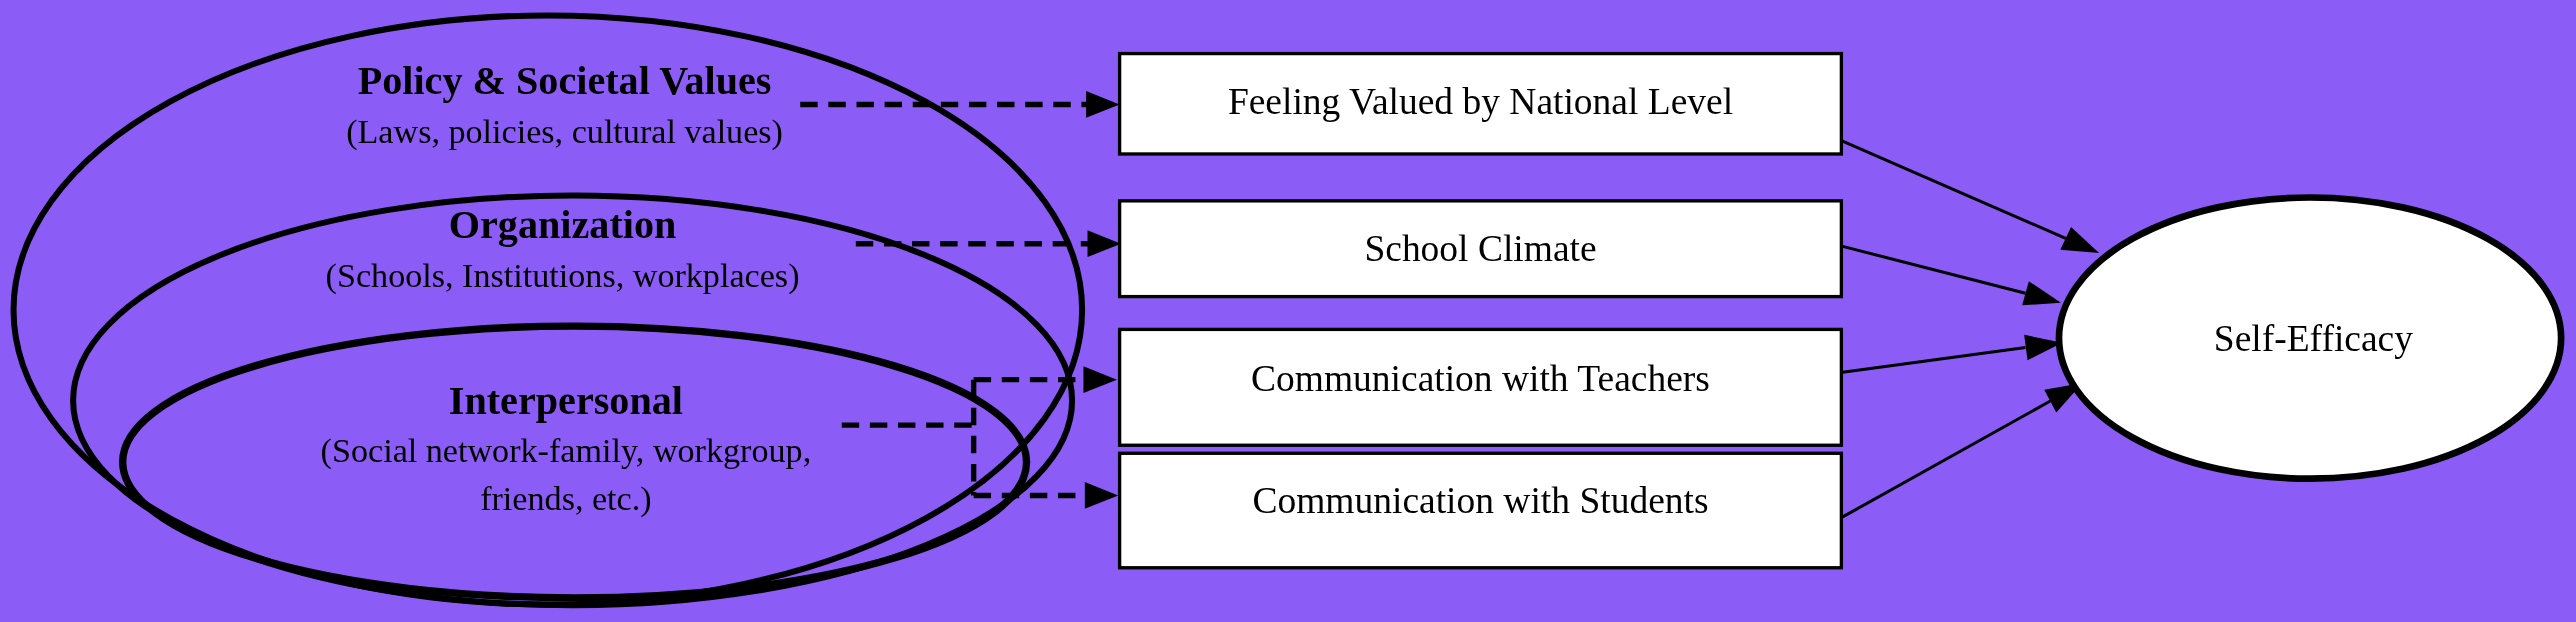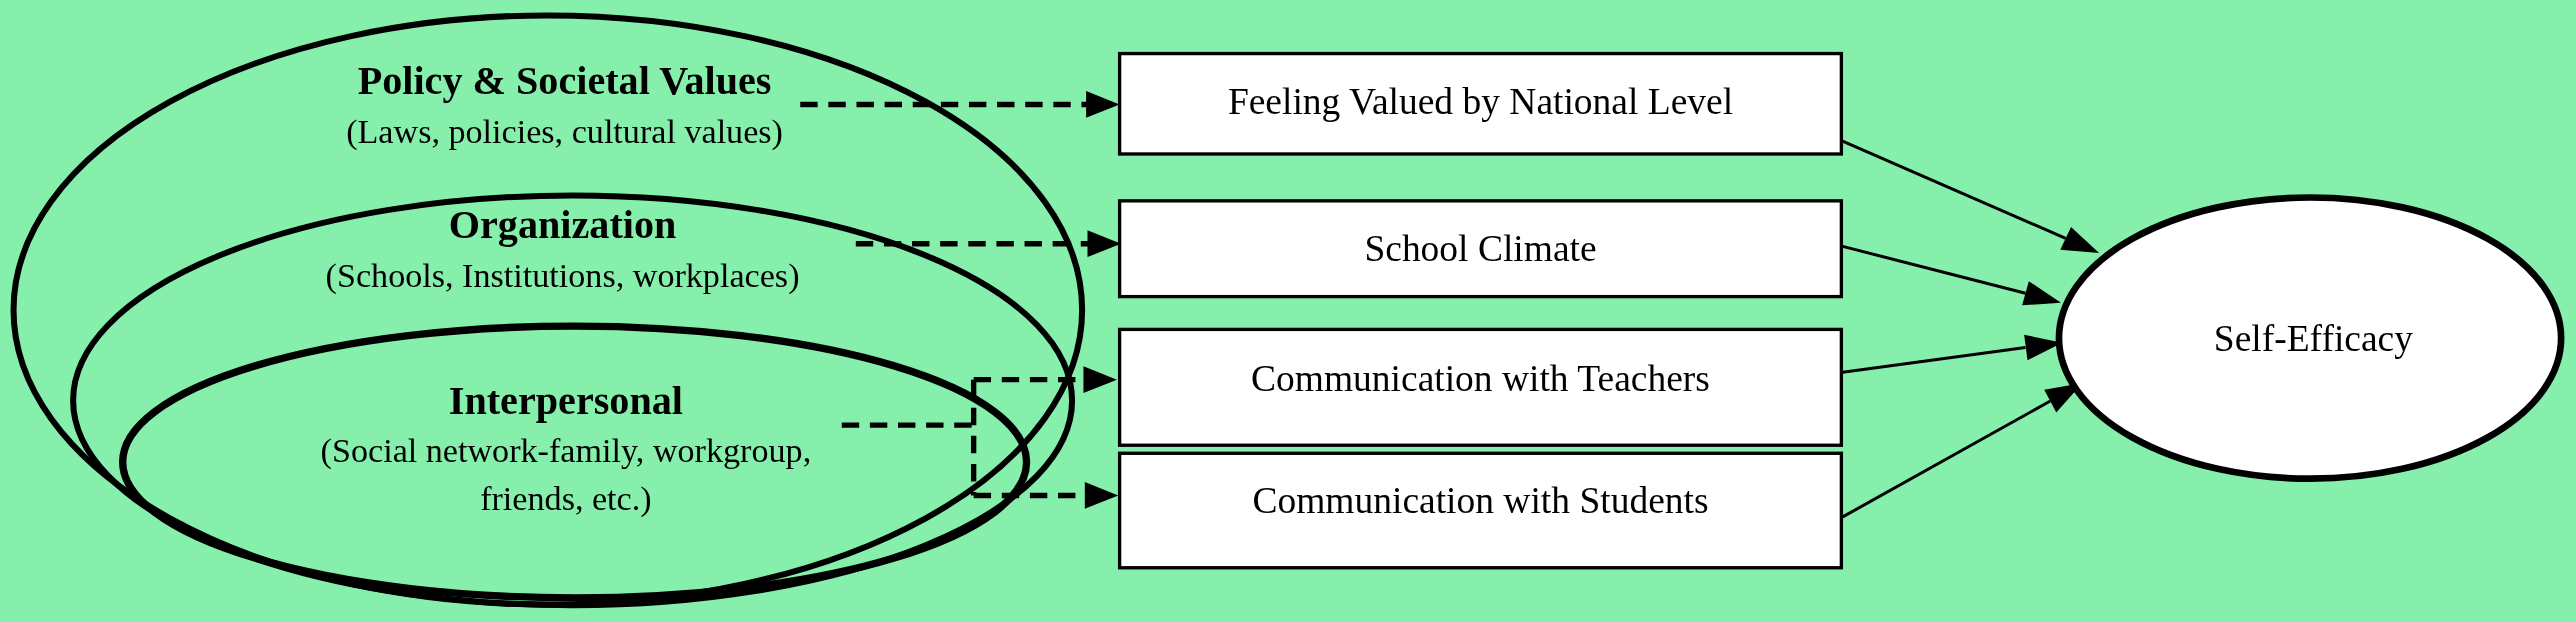--- a/index.html
+++ b/index.html
@@ -4,21 +4,21 @@
 <style>
   html, body {
     margin: 0;
     padding: 0;
     background: #ffffff;
   }
   #stage {
     position: relative;
     width: 2576px;
     height: 622px;
-    background: #86efac;
+    background: #8b5cf6;
     font-family: "Liberation Serif", "DejaVu Serif", serif;
   }
   svg { display: block; }
   text {
     fill: #000000;
     font-family: "Liberation Serif", "DejaVu Serif", serif;
   }
   .lvl-title   { font-size: 60px; font-weight: bold; }
   .lvl-sub     { font-size: 51px; }
   .box-label   { font-size: 56px; }

